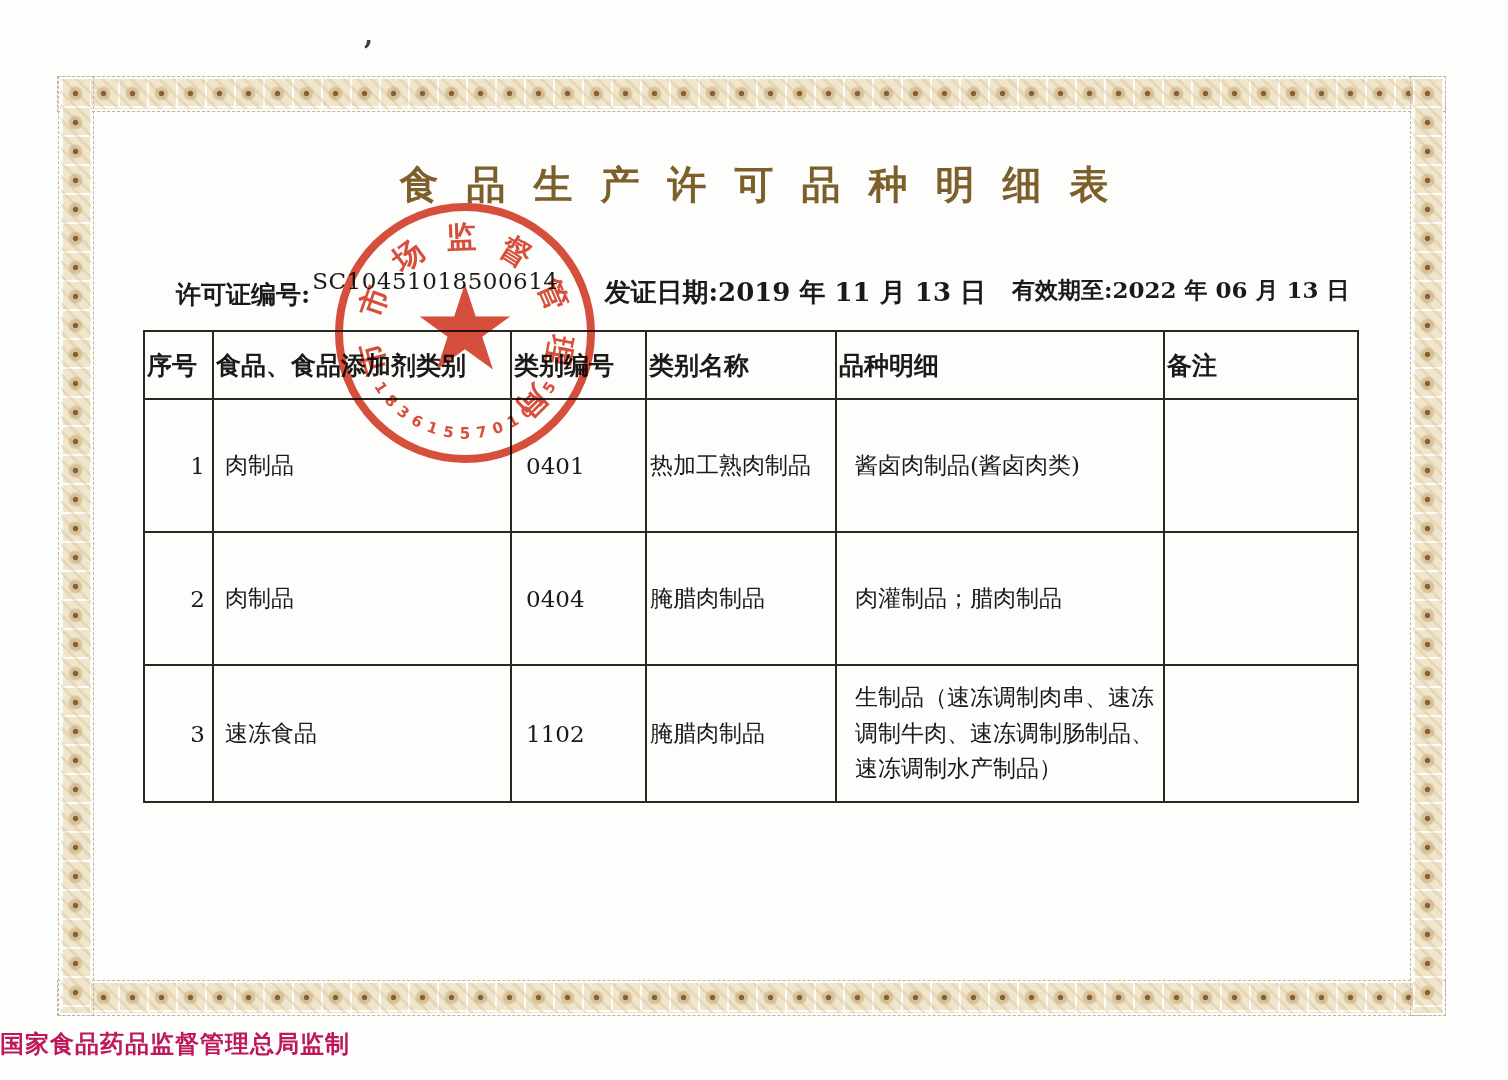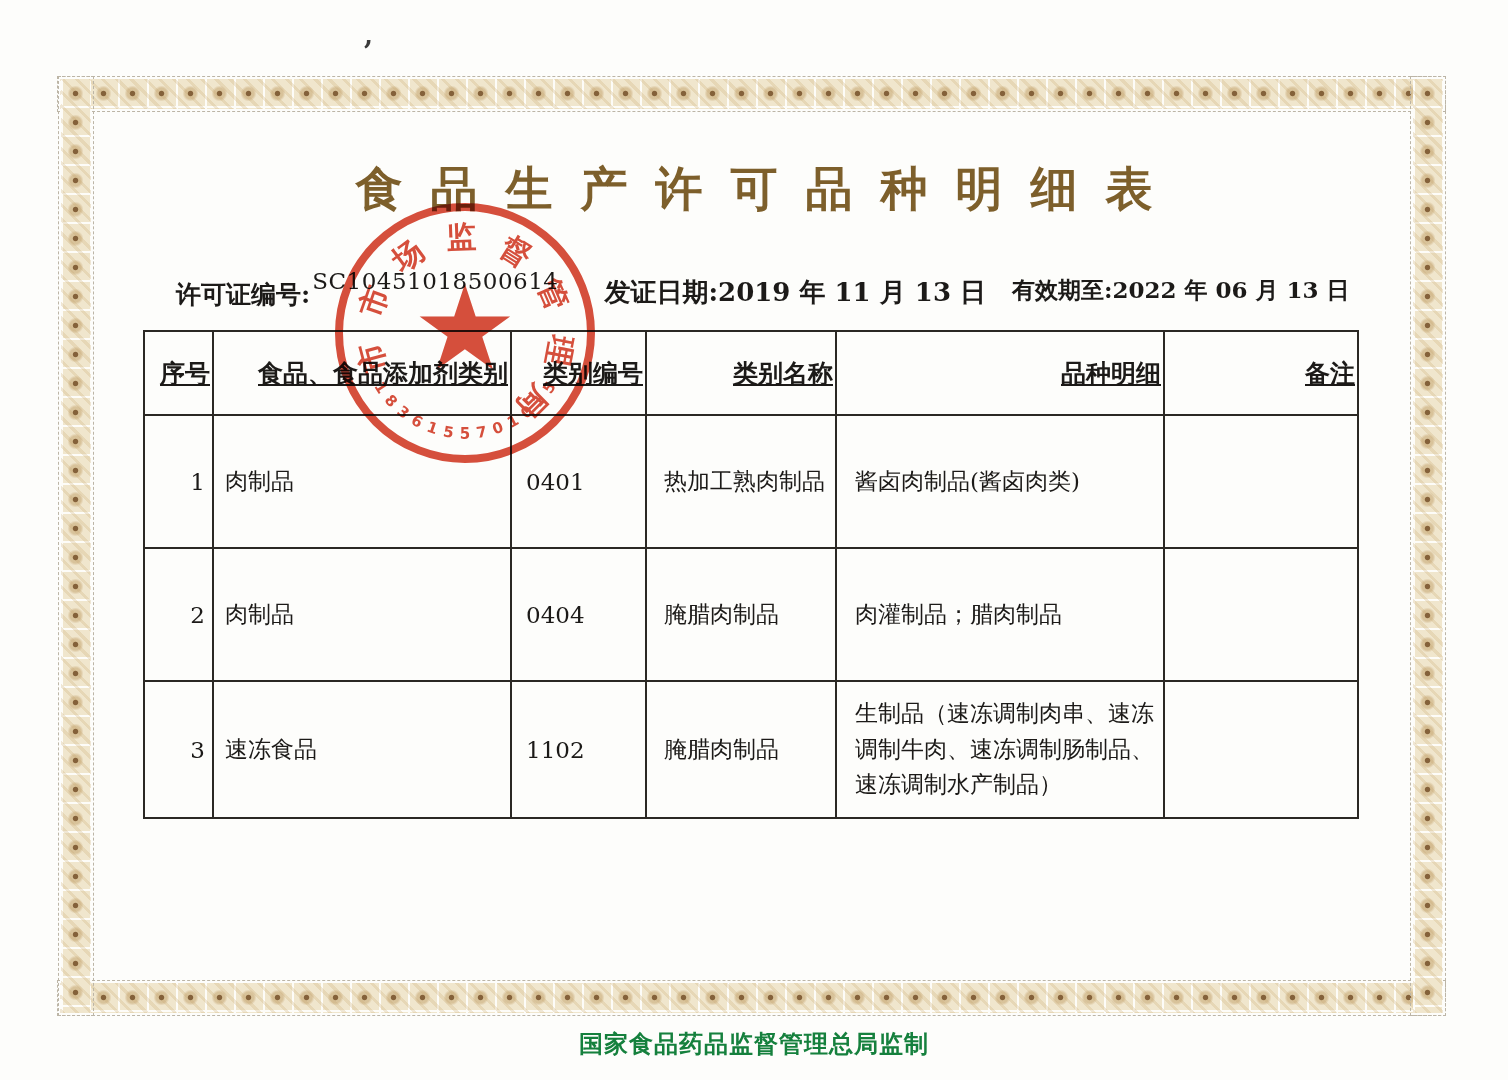--- a/index.html
+++ b/index.html
@@ -34,21 +34,21 @@
 
   .stray-mark{
     position:absolute;left:364px;top:20px;
     font-size:26px;color:#3a3a3a;font-weight:bold;
   }
 
   
   .doc-title{
     position:absolute;left:0;right:0;top:158px;
     text-align:center;
-    font-size:47px;font-weight:bold;
+    font-size:39px;font-weight:bold;
     letter-spacing:28px;padding-left:28px;
     color:#7d5f2b;
   }
 
   
   .license-line{
     position:absolute;left:176px;top:266px;
     display:flex;align-items:flex-start;white-space:nowrap;
   }
   .license-label{font-size:25px;font-weight:bold;padding-top:12px;}
@@ -61,43 +61,43 @@
     position:absolute;left:143px;top:330px;
     width:1214px;
     border-collapse:collapse;table-layout:fixed;
     font-size:23px;
   }
   .license-table td,.license-table th{
     border:2px solid #2b2824;
     overflow:hidden;
   }
   .license-table th{
-    font-size:25px;font-weight:bold;text-align:right;
-    height:58px;padding:12px 2px;text-decoration:underline;
+    font-size:25px;font-weight:bold;text-align:left;
+    height:58px;padding:4px 2px;
   }
   tr.data-row{height:133px;}
   tr.data-row-tall{height:137px;}
   tr.warehouse-row{height:131px;}
   td.cell-no{text-align:right;padding-right:7px;vertical-align:middle;}
   td.cell-category{padding-left:11px;vertical-align:middle;}
   td.cell-code{padding-left:14px;vertical-align:middle;font-family:"DejaVu Serif","Liberation Serif",serif;}
-  td.cell-name{padding-left:17px;vertical-align:middle;}
+  td.cell-name{padding-left:3px;vertical-align:middle;}
   td.cell-detail{padding:6px 8px 6px 18px;vertical-align:middle;line-height:1.55;}
   td.cell-remark{vertical-align:middle;}
   td.cell-warehouse-label{
     font-size:26px;font-weight:bold;line-height:1.7;
     padding:4px 2px 4px 6px;vertical-align:middle;
     word-break:break-all;letter-spacing:1px;
   }
   td.cell-warehouse-value{vertical-align:top;padding:12px 0 0 14px;}
 
   
   .doc-footer{
     position:absolute;left:0;right:0;top:1028px;
-    text-align:center;font-size:24px;font-weight:bold;color:#15803d;
+    font-size:24px;font-weight:bold;color:#be185d;
     letter-spacing:1px;
   }
 
   
   .stamp{
     position:absolute;left:333px;top:201px;width:264px;height:264px;
     mix-blend-mode:multiply;opacity:0.92;filter:blur(0.4px);
     z-index:5;pointer-events:none;
   }
   .stamp-ring{

